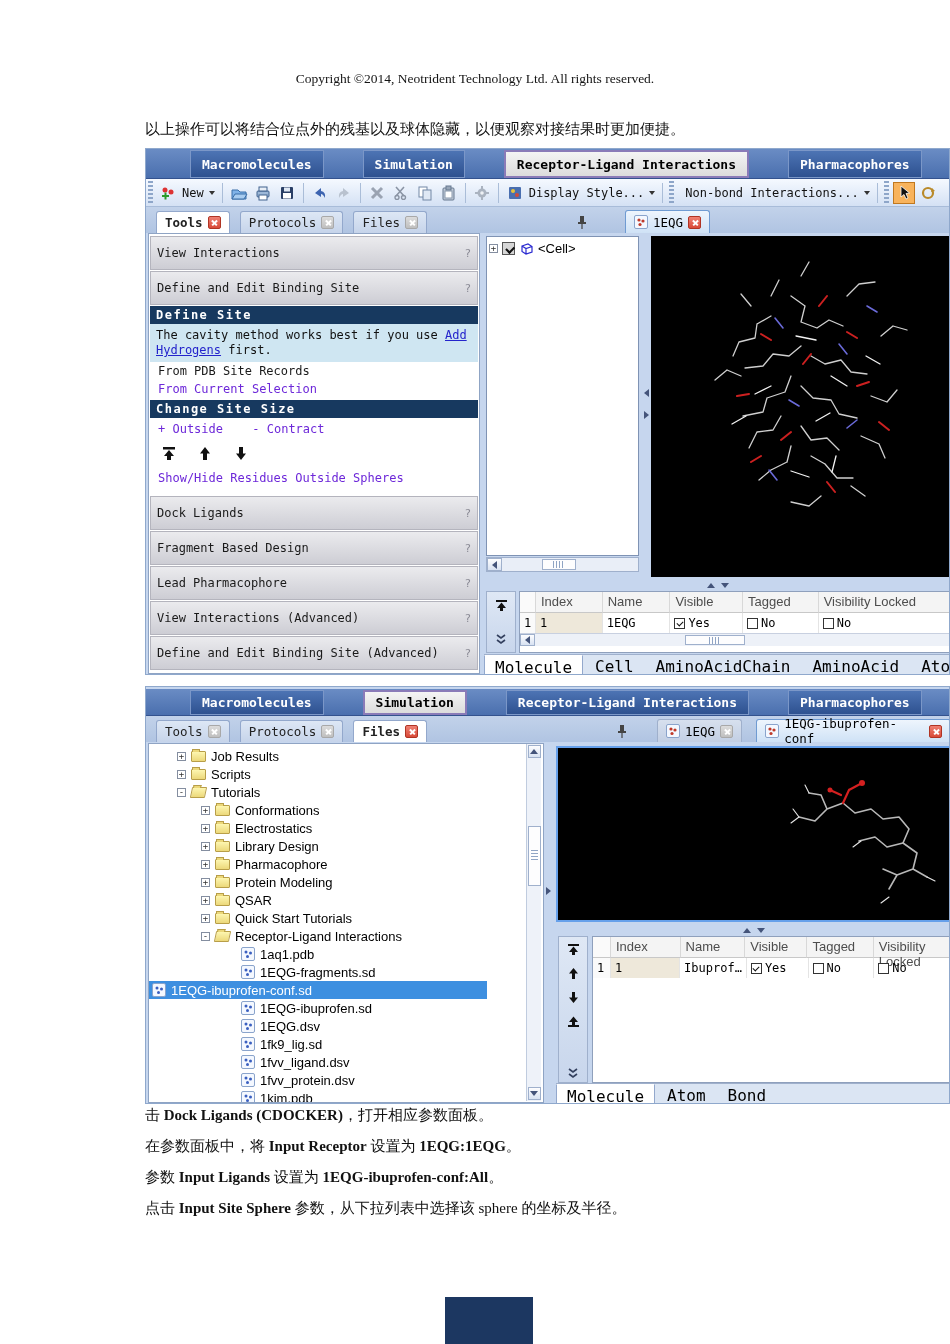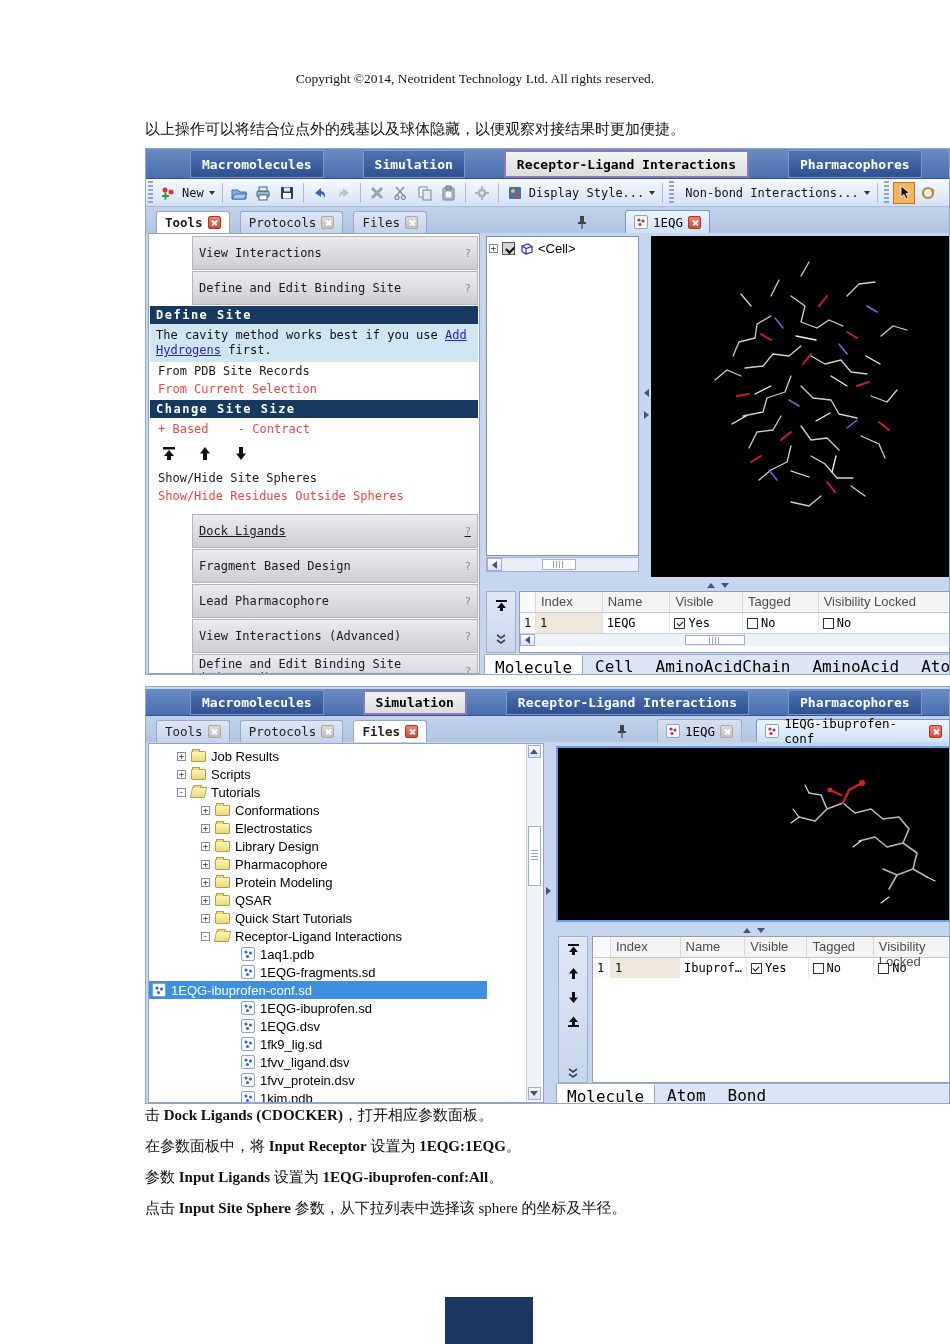--- a/index.html
+++ b/index.html
@@ -73,28 +73,28 @@
     font-size:12.5px; background:linear-gradient(180deg,#eef5fd,#cfe2f6);
     border:1px solid #6f9bd2; border-bottom:none; border-radius:3px 3px 0 0; }
   .doctab.inactive { background:linear-gradient(180deg,#d7e0ee,#c2cfe4); border-color:#9fb0cc; }
   .pin { margin-left:auto; margin-right:10px; margin-bottom:4px; }
 
   
   .toolspanel { position:absolute; top:84px; left:2px; width:332px; height:441px; background:#fff;
     border:1px solid #8fa4c4; padding:1px; overflow:hidden; }
   .secbar { height:18px; margin-top:1px; display:flex; justify-content:space-between; align-items:center;
     padding:16px 6px; background:linear-gradient(180deg,#ebebee,#cdcdd4); border:1px solid #b4b4bd;
-    font-size:12px; color:#1a1a1a;margin-left:42px; }
+    font-size:12px; color:#1a1a1a; }
   .secbar .q { color:#8a8a95; font-size:11px; }
   .navybar { height:18px; margin-top:1px; display:flex; align-items:center; padding:0 6px;
     background:#17395f; color:#fff; font-weight:700; font-size:12px; letter-spacing:1.5px; }
   .infobox { background:#cfe6f2; font-size:12px; color:#111; padding:4px 6px; line-height:15px; }
   .infobox a { color:#2424cc; text-decoration:underline; }
   .actrow { font-size:12px; color:#1a1a1a; padding:2px 8px; }
-  .actrow.dis { color:#ef4444; }
+  .actrow.dis { color:#6d28d9; }
   .arrowrow { display:flex; gap:22px; padding:6px 10px 8px 12px; }
 
   
   .hierpanel { position:absolute; top:87px; left:340px; width:153px; height:320px; background:#fff;
     border:1px solid #7f93b4; font-family:"Liberation Sans", sans-serif; font-size:13px; }
   .hierrow { display:flex; align-items:center; gap:4px; padding:4px 2px; }
   .expbox { width:9px; height:9px; border:1px solid #848ea0; background:#fff; font-size:9px; line-height:7px;
     text-align:center; color:#333; flex:none; font-family:"DejaVu Sans Mono", monospace; }
   .hcheck { width:13px; height:13px; background:#d6d6d6; border:1px solid #555; position:relative; flex:none; }
   .hcheck::after { content:""; position:absolute; left:2.5px; top:3px; width:6px; height:3.5px;
@@ -358,44 +358,43 @@
       <div class="secbar">
         <span>Define and Edit Binding Site</span>
         <span class="q">?</span>
       </div>
       <div class="navybar">Define Site</div>
       <div class="infobox"><span>The cavity method works best if you use </span><a>Add Hydrogens</a><span> first.</span></div>
       <div class="actrow">From PDB Site Records</div>
       <div class="actrow dis">From Current Selection</div>
       <div class="navybar" style="margin-top:2px;">Change Site Size</div>
       <div class="actrow dis" style="padding:4px 8px;">
-        <span>+  Based</span>
+        <span>+  Outside</span>
         <span style="margin-left:22px;">-  Contract</span>
       </div>
       <div class="arrowrow">
         <span>
             <svg width="14" height="15">
               <rect x="1" y="1" width="12" height="2.5" fill="#111"></rect>
               <path d="M7 4 L12 10 L9 10 L9 14 L5 14 L5 10 L2 10 Z" fill="#111"></path>
             </svg>
           </span>
         <span>
             <svg width="14" height="15">
               <path d="M7 1 L12 7.5 L9 7.5 L9 14 L5 14 L5 7.5 L2 7.5 Z" fill="#111"></path>
             </svg>
           </span>
         <span>
             <svg width="14" height="15">
               <path d="M7 14 L12 7.5 L9 7.5 L9 1 L5 1 L5 7.5 L2 7.5 Z" fill="#111"></path>
             </svg>
           </span>
       </div>
-      <div class="actrow">Show/Hide Site Spheres</div>
       <div class="actrow dis">Show/Hide Residues Outside Spheres</div>
-      <div class="secbar" style="margin-top:9px;text-decoration:underline;">
+      <div class="secbar" style="margin-top:9px;">
         <span>Dock Ligands</span>
         <span class="q">?</span>
       </div>
       <div class="secbar">
         <span>Fragment Based Design</span>
         <span class="q">?</span>
       </div>
       <div class="secbar">
         <span>Lead Pharmacophore</span>
         <span class="q">?</span>

